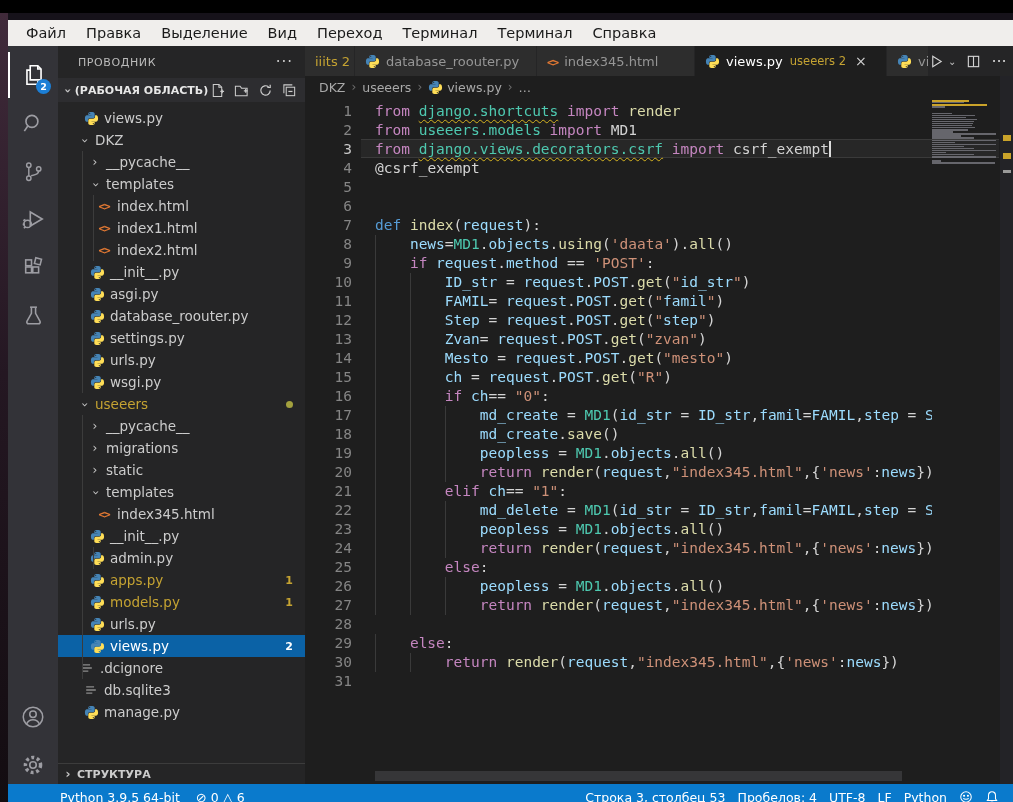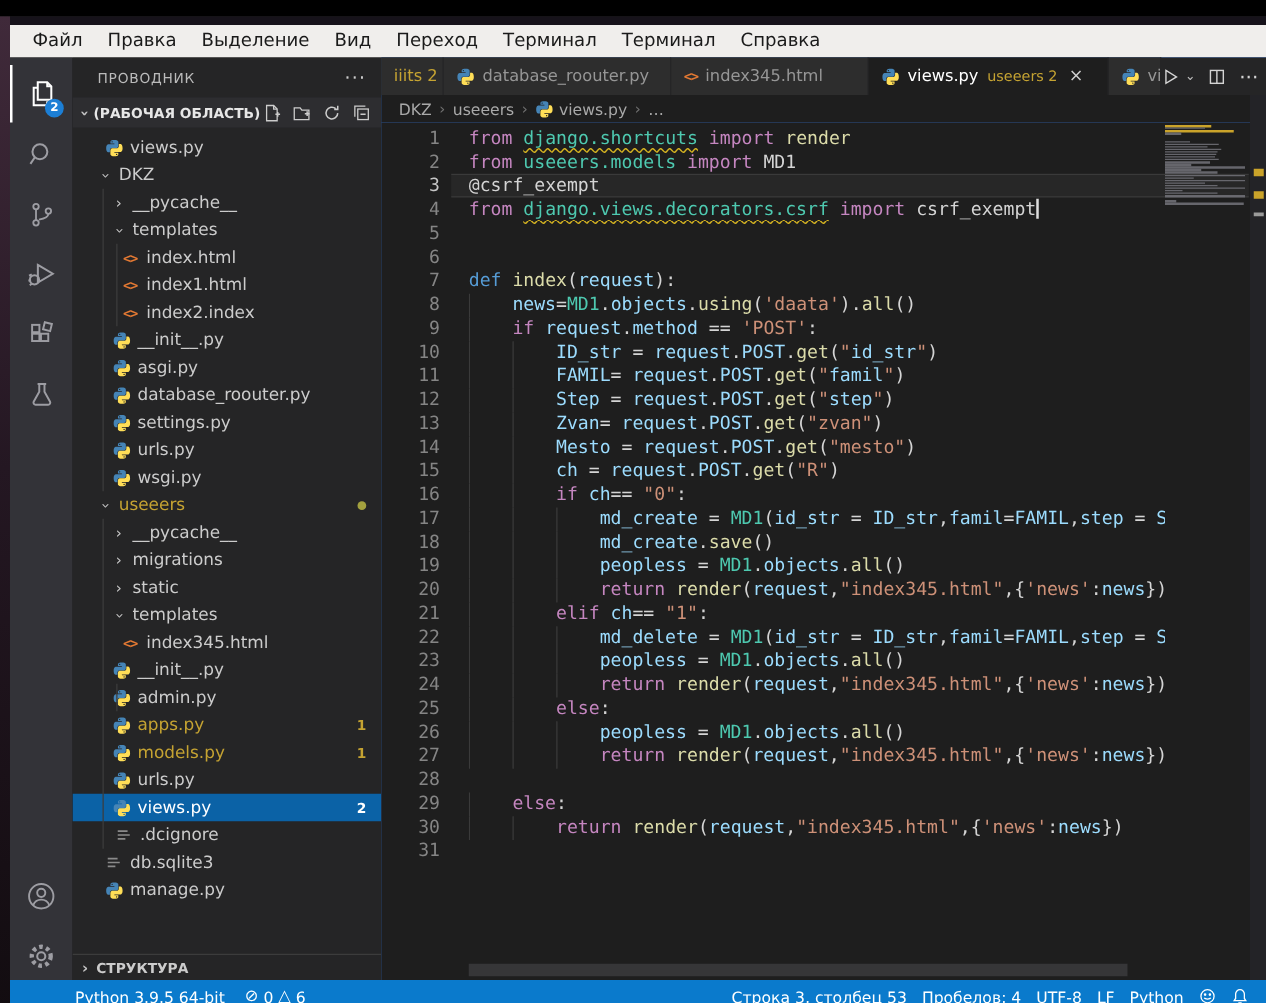--- a/index.html
+++ b/index.html
@@ -46,21 +46,21 @@
   .tree-row.selected .lbl { color:#ffffff; }
   .tree-badge { margin-left:auto; margin-right:12px; font-size:11px; color:var(--warn-yellow,#c5a332); font-weight:bold; }
   .tree-row.selected .tree-badge { color:#ffffff; }
   .tree-dot { margin-left:auto; margin-right:12px; width:7px; height:7px; border-radius:4px; background:#a3a13e; }
   .guide { position:absolute; width:1px; background:#3c3c3c; }
   .html-ico { color:#e37933; font-size:11px; font-weight:bold; letter-spacing:-1px; font-family:"DejaVu Sans Mono",monospace; }
   .outline-row { position:absolute; left:0; right:0; bottom:0; height:21px; border-top:1px solid #3c3c3c;
     display:flex; align-items:center; padding-left:4px; font-size:11px; font-weight:bold; color:#cccccc; background:#252526; }
 
   
-  .editor { position:absolute; left:305px; top:33px; right:0; bottom:31px; background:#3b82f6; }
+  .editor { position:absolute; left:305px; top:33px; right:0; bottom:31px; background:#c2410c; }
   .tabbar { position:absolute; left:0; right:0; top:0; height:30px; background:#252526; display:flex; }
   .tab { display:flex; align-items:center; padding:0 10px; font-size:13px; color:#969696;
     background:#2d2d2d; border-right:1px solid #252526; overflow:hidden; flex:none; }
   .tab.active { background:#1e1e1e; color:#ffffff; }
   .tab .t-lbl { margin-left:6px; white-space:nowrap; }
   .tab .t-hint { margin-left:7px; font-size:11.5px; color:var(--warn-yellow,#c5a332); white-space:nowrap; }
   .tab.warn-lbl .t-lbl { color:var(--warn-yellow,#c5a332); margin-left:0; }
   .tab .t-close { margin-left:9px; color:#d0d0d0; font-size:14px; }
   .tab-actions { margin-left:auto; display:flex; align-items:center; gap:10px; padding-right:10px; color:#d4d4d4; }
   .tab-actions .dd { font-size:10px; color:#c0c0c0; margin-left:-6px; }
@@ -250,21 +250,21 @@
         <div class="tree-row" style="padding-left: 38px;">
           <span style="display:flex;width:16px;justify-content:center;">
             <span class="html-ico">&lt;&gt;</span>
           </span>
           <span class="lbl">index1.html</span>
         </div>
         <div class="tree-row" style="padding-left: 38px;">
           <span style="display:flex;width:16px;justify-content:center;">
             <span class="html-ico">&lt;&gt;</span>
           </span>
-          <span class="lbl">index2.index</span>
+          <span class="lbl">index2.html</span>
         </div>
         <div class="tree-row" style="padding-left: 31px;">
           <span style="display:flex;width:16px;justify-content:center;">
             <svg width="15" height="15" viewBox="0 0 32 32">
               <path fill="#4584b6" d="M15.9 2c-7.1 0-6.6 3.1-6.6 3.1v3.2h6.7v1H6.6S2 8.8 2 16c0 7.2 4 6.9 4 6.9h2.4v-3.3s-.1-4 3.9-4h6.7s3.8.1 3.8-3.7V5.8S23.4 2 15.9 2zm-3.7 2.1a1.2 1.2 0 1 1 0 2.4 1.2 1.2 0 0 1 0-2.4z"></path>
               <path fill="#ffde57" d="M16.1 30c7.1 0 6.6-3.1 6.6-3.1v-3.2H16v-1h9.4S30 23.2 30 16c0-7.2-4-6.9-4-6.9h-2.4v3.3s.1 4-3.9 4H13s-3.8-.1-3.8 3.7v6.1S8.6 30 16.1 30zm3.7-2.1a1.2 1.2 0 1 1 0-2.4 1.2 1.2 0 0 1 0 2.4z"></path>
             </svg>
           </span>
           <span class="lbl">__init__.py</span>
         </div>
@@ -390,21 +390,21 @@
         <div class="tree-row selected" style="padding-left: 31px;">
           <span style="display:flex;width:16px;justify-content:center;">
             <svg width="15" height="15" viewBox="0 0 32 32">
               <path fill="#4584b6" d="M15.9 2c-7.1 0-6.6 3.1-6.6 3.1v3.2h6.7v1H6.6S2 8.8 2 16c0 7.2 4 6.9 4 6.9h2.4v-3.3s-.1-4 3.9-4h6.7s3.8.1 3.8-3.7V5.8S23.4 2 15.9 2zm-3.7 2.1a1.2 1.2 0 1 1 0 2.4 1.2 1.2 0 0 1 0-2.4z"></path>
               <path fill="#ffde57" d="M16.1 30c7.1 0 6.6-3.1 6.6-3.1v-3.2H16v-1h9.4S30 23.2 30 16c0-7.2-4-6.9-4-6.9h-2.4v3.3s.1 4-3.9 4H13s-3.8-.1-3.8 3.7v6.1S8.6 30 16.1 30zm3.7-2.1a1.2 1.2 0 1 1 0-2.4 1.2 1.2 0 0 1 0 2.4z"></path>
             </svg>
           </span>
           <span class="lbl">views.py</span>
           <span class="tree-badge">2</span>
         </div>
-        <div class="tree-row" style="padding-left: 33px;">
+        <div class="tree-row" style="padding-left: 21px;">
           <span style="display:flex;width:16px;justify-content:center;">
             <svg width="14" height="14" viewBox="0 0 16 16">
               <g stroke="#8a8a8a" stroke-width="1.5" fill="none">
                 <path d="M2.5 4.5h9M2.5 8h11M2.5 11.5h7"></path>
               </g>
             </svg>
           </span>
           <span class="lbl">.dcignore</span>
         </div>
         <div class="tree-row" style="padding-left: 25px;">
@@ -538,22 +538,22 @@
           <div>26</div>
           <div>27</div>
           <div>28</div>
           <div>29</div>
           <div>30</div>
           <div>31</div>
         </div>
       <div class="code-scroll" id="code">
           <div class="cl"><span class="tk-kw">from</span><span class="tk-pl"> </span><span class="tk-clsq">django.shortcuts</span><span class="tk-pl"> </span><span class="tk-kw">import</span><span class="tk-pl"> </span><span class="tk-fn">render</span></div>
           <div class="cl"><span class="tk-kw">from</span><span class="tk-pl"> </span><span class="tk-cls">useeers.models</span><span class="tk-pl"> </span><span class="tk-kw">import</span><span class="tk-pl"> </span><span class="tk-pl">MD1</span></div>
+          <div class="cl"><span class="tk-kw">from</span><span class="tk-pl"> </span><span class="tk-clsq">django.views.decorators.csrf</span><span class="tk-pl"> </span><span class="tk-kw">import</span><span class="tk-pl"> </span><span class="tk-pl">csrf_exempt</span><span class="caret"></span></div>
           <div class="cl"><span class="tk-pl">@csrf_exempt</span></div>
-          <div class="cl"><span class="tk-kw">from</span><span class="tk-pl"> </span><span class="tk-clsq">django.views.decorators.csrf</span><span class="tk-pl"> </span><span class="tk-kw">import</span><span class="tk-pl"> </span><span class="tk-pl">csrf_exempt</span><span class="caret"></span></div>
           <div class="cl"></div>
           <div class="cl"></div>
           <div class="cl"><span class="tk-def">def</span><span class="tk-pl"> </span><span class="tk-fn">index</span><span class="tk-pl">(</span><span class="tk-var">request</span><span class="tk-pl">):</span></div>
           <div class="cl"><span class="ind"></span><span class="tk-var">news</span><span class="tk-pl">=</span><span class="tk-cls">MD1</span><span class="tk-pl">.</span><span class="tk-var">objects</span><span class="tk-pl">.</span><span class="tk-fn">using</span><span class="tk-pl">(</span><span class="tk-str">'daata'</span><span class="tk-pl">).</span><span class="tk-fn">all</span><span class="tk-pl">()</span></div>
           <div class="cl"><span class="ind"></span><span class="tk-kw">if</span><span class="tk-pl"> </span><span class="tk-var">request</span><span class="tk-pl">.</span><span class="tk-var">method</span><span class="tk-pl"> == </span><span class="tk-str">'POST'</span><span class="tk-pl">:</span></div>
           <div class="cl"><span class="ind"></span><span class="ind"></span><span class="tk-var">ID_str</span><span class="tk-pl"> = </span><span class="tk-var">request</span><span class="tk-pl">.</span><span class="tk-var">POST</span><span class="tk-pl">.</span><span class="tk-fn">get</span><span class="tk-pl">(</span><span class="tk-str">"</span><span class="tk-var">id_str</span><span class="tk-str">"</span><span class="tk-pl">)</span></div>
           <div class="cl"><span class="ind"></span><span class="ind"></span><span class="tk-var">FAMIL</span><span class="tk-pl">= </span><span class="tk-var">request</span><span class="tk-pl">.</span><span class="tk-var">POST</span><span class="tk-pl">.</span><span class="tk-fn">get</span><span class="tk-pl">(</span><span class="tk-str">"</span><span class="tk-var">famil</span><span class="tk-str">"</span><span class="tk-pl">)</span></div>
           <div class="cl"><span class="ind"></span><span class="ind"></span><span class="tk-var">Step</span><span class="tk-pl"> = </span><span class="tk-var">request</span><span class="tk-pl">.</span><span class="tk-var">POST</span><span class="tk-pl">.</span><span class="tk-fn">get</span><span class="tk-pl">(</span><span class="tk-str">"</span><span class="tk-var">step</span><span class="tk-str">"</span><span class="tk-pl">)</span></div>
           <div class="cl"><span class="ind"></span><span class="ind"></span><span class="tk-var">Zvan</span><span class="tk-pl">= </span><span class="tk-var">request</span><span class="tk-pl">.</span><span class="tk-var">POST</span><span class="tk-pl">.</span><span class="tk-fn">get</span><span class="tk-pl">(</span><span class="tk-str">"zvan"</span><span class="tk-pl">)</span></div>
           <div class="cl"><span class="ind"></span><span class="ind"></span><span class="tk-var">Mesto</span><span class="tk-pl"> = </span><span class="tk-var">request</span><span class="tk-pl">.</span><span class="tk-var">POST</span><span class="tk-pl">.</span><span class="tk-fn">get</span><span class="tk-pl">(</span><span class="tk-str">"mesto"</span><span class="tk-pl">)</span></div>

